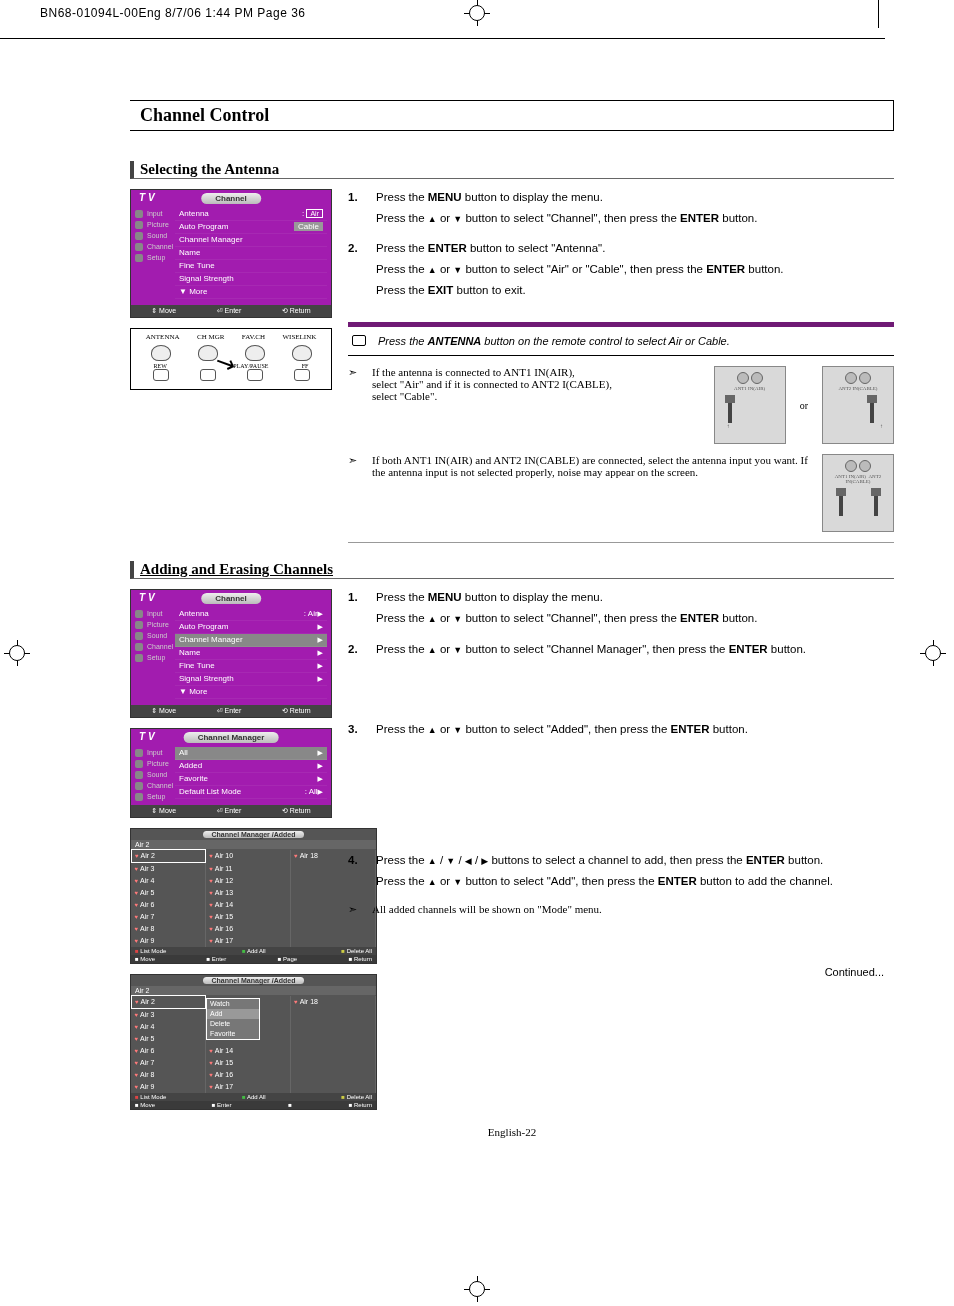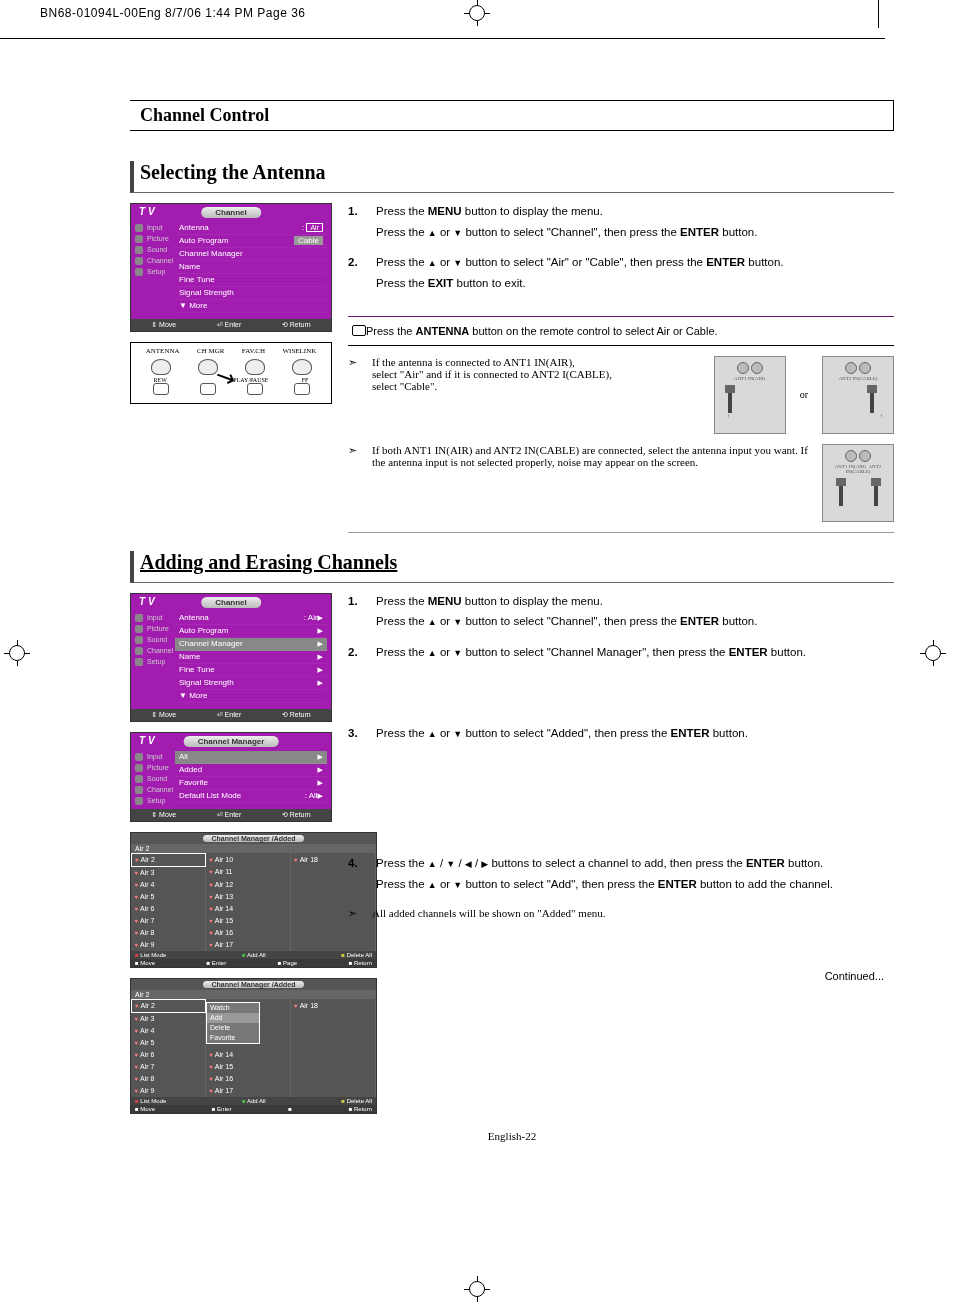--- a/index.html
+++ b/index.html
@@ -7,21 +7,21 @@
   .print-header { font-size:12px; padding:6px 10px 0 40px; font-family:Liberation Sans, sans-serif; letter-spacing:0.5px;}
   .crop-top { border-right:1px solid #000; height:28px; position:absolute; top:0; left:878px; }
   .reg-mark { position:relative; width:26px; height:26px; }
   .reg-mark .c { position:absolute; left:50%; top:50%; width:14px; height:14px; border:1px solid #000; border-radius:50%; transform:translate(-50%,-50%); background:#fff;}
   .reg-mark .v { position:absolute; left:50%; top:0; width:1px; height:100%; background:#000;}
   .reg-mark .h { position:absolute; top:50%; left:0; height:1px; width:100%; background:#000;}
   .page { padding: 20px 60px 10px 130px; position:relative;}
   .hline-top { border-top:1px solid #000; position:absolute; top:38px; left:0; width:885px;}
   .section-title-box { border:1px solid #000; border-left:none; padding:4px 10px; margin: 60px 0 30px 0; }
   .section-title-box .t { font-size:18px; font-weight:bold; font-family:"Times New Roman", serif;}
-  .subhead { font-size:20px; font-weight:bold; border-bottom:1px solid #666; padding-bottom:8px; margin-bottom:10px; border-left:4px solid #444; padding-left:6px;}
+  .subhead { font-size:15px; font-weight:bold; border-bottom:1px solid #666; padding-bottom:0; margin-bottom:10px; border-left:4px solid #444; padding-left:6px;}
   .row { display:flex; gap:18px; }
   .left-col { width:200px; flex:none; }
   .right-col { flex:1; }
   .osd { background:#a21caf; color:#fff; font-family:Liberation Sans, sans-serif; font-size:8px; width:200px; border:1px solid #333; position:relative; margin-bottom:10px;}
   .osd .tvlab { position:absolute; top:2px; left:8px; font-weight:bold; font-style:italic; font-size:10px;}
   .osd .titlepill { background:linear-gradient(#eee,#bbb); color:#333; border-radius:8px; padding:1px 14px; font-size:8px; font-weight:bold; position:absolute; top:3px; left:50%; transform:translateX(-50%); white-space:nowrap;}
   .osd .body { padding:18px 4px 2px 44px; }
   .osd .side { position:absolute; left:2px; top:18px; width:40px; font-size:7px; color:#ccc;}
   .osd .side div { padding:2px 0 2px 14px; position:relative;}
   .osd .side div::before { content:""; position:absolute; left:2px; top:2px; width:8px; height:8px; background:#888; border-radius:2px;}
@@ -37,21 +37,21 @@
   .remote-strip .arrow { position:absolute; left:84px; top:20px; font-size:24px; color:#000; transform:rotate(-25deg);}
   ol.steps { list-style:none; padding:0; margin:0;}
   ol.steps > li { display:flex; gap:10px; margin-bottom:10px; font-family:Arial,sans-serif; font-size:11.5px; line-height:1.45;}
   ol.steps > li .num { font-weight:bold; width:18px; flex:none;}
   .glyph-up::before{content:"▲"; font-size:9px;}
   .glyph-dn::before{content:"▼"; font-size:9px;}
   .glyph-l::before{content:"◀"; font-size:9px;}
   .glyph-r::before{content:"▶"; font-size:9px;}
   .glyph-rtn::before{content:"➣"; font-size:11px;}
   .glyph-rcbtn { display:inline-block; width:12px; height:9px; border:1px solid #000; border-radius:2px; vertical-align:middle;}
-  .tip-line { border-top:1px solid #701a75; border-bottom:1px solid #000; padding:8px 4px; font-size:11px; font-family:Arial,sans-serif; display:flex; gap:0; align-items:flex-start;}
+  .tip-line { border-top:5px solid #701a75; border-bottom:1px solid #000; padding:8px 4px; font-size:11px; font-family:Arial,sans-serif; display:flex; gap:12px; align-items:flex-start;font-style:italic;}
   .hr1 { border-top:1px solid #999; margin:10px 0;}
   .note-row { display:flex; gap:10px; font-size:11px; font-family:"Times New Roman",serif; margin:10px 0;}
   .note-row .arrow { width:14px; flex:none;}
   .note-row .txt { flex:1;}
   .ant-box { width:70px; height:72px; background:#d9d9d9; border:1px solid #888; flex:none; font-size:6px; color:#555; text-align:center; padding-top:4px; position:relative;}
   .ant-box .plug { width:10px; height:10px; border:1px solid #666; border-radius:50%; background:#bbb; display:inline-block; margin:1px;}
   .ant-box .cable { display:block; margin:4px auto 0; width:10px; height:28px;}
   .ant-box .cable .head{width:10px;height:8px;background:#666;}
   .ant-box .cable .body{width:4px;height:20px;background:#444;margin:0 auto;}
   .or-lab { font-size:10px; align-self:center; padding:0 4px; font-family:"Times New Roman",serif;}
@@ -197,20 +197,21 @@
           <li>
             <span class="num">1.</span>
             <div>
               <div style="margin-bottom:4px;">Press the <b>MENU</b> button to display the menu.</div>
               <div style="margin-bottom:4px;">Press the <span class="glyph-up"></span> or <span class="glyph-dn"></span> button to select "Channel", then press the <b>ENTER</b> button.</div>
             </div>
           </li>
           <li>
             <span class="num">2.</span>
             <div>
+              <div style="margin-bottom:4px;">Press the <b>ENTER</b> button to select "Antenna".</div>
               <div style="margin-bottom:4px;">Press the <span class="glyph-up"></span> or <span class="glyph-dn"></span> button to select "Air" or "Cable", then press the <b>ENTER</b> button.</div>
               <div style="margin-bottom:4px;">Press the <b>EXIT</b> button to exit.</div>
             </div>
           </li>
         </ol>
 
       <div class="tip-line" style="margin-top:20px;">
         <span class="glyph-rcbtn"></span>
         <span id="tip1">Press the <b>ANTENNA</b> button on the remote control to select Air or Cable.</span>
       </div>
@@ -506,21 +507,21 @@
           <li>
             <span class="num">4.</span>
             <div>
               <div style="margin-bottom:4px;">Press the <span class="glyph-up"></span> / <span class="glyph-dn"></span> / <span class="glyph-l"></span> / <span class="glyph-r"></span> buttons to select a channel to add, then press the <b>ENTER</b> button.</div>
               <div style="margin-bottom:4px;">Press the <span class="glyph-up"></span> or <span class="glyph-dn"></span> button to select "Add", then press the <b>ENTER</b> button to add the channel.</div>
             </div>
           </li>
         </ol>
       <div class="note-row sans" style="font-size:11px;">
         <div class="arrow glyph-rtn"></div>
-        <div class="txt">All added channels will be shown on "Added" menu.</div>
+        <div class="txt">All added channels will be shown on "Mode" menu.</div>
       </div>
       <div style="height:40px;"></div>
       <div class="continued">Continued...</div>
     </div>
   </div>
 
   <div class="footer-pg">English-22</div>
 </div>
 
 <div class="bottom-reg">

